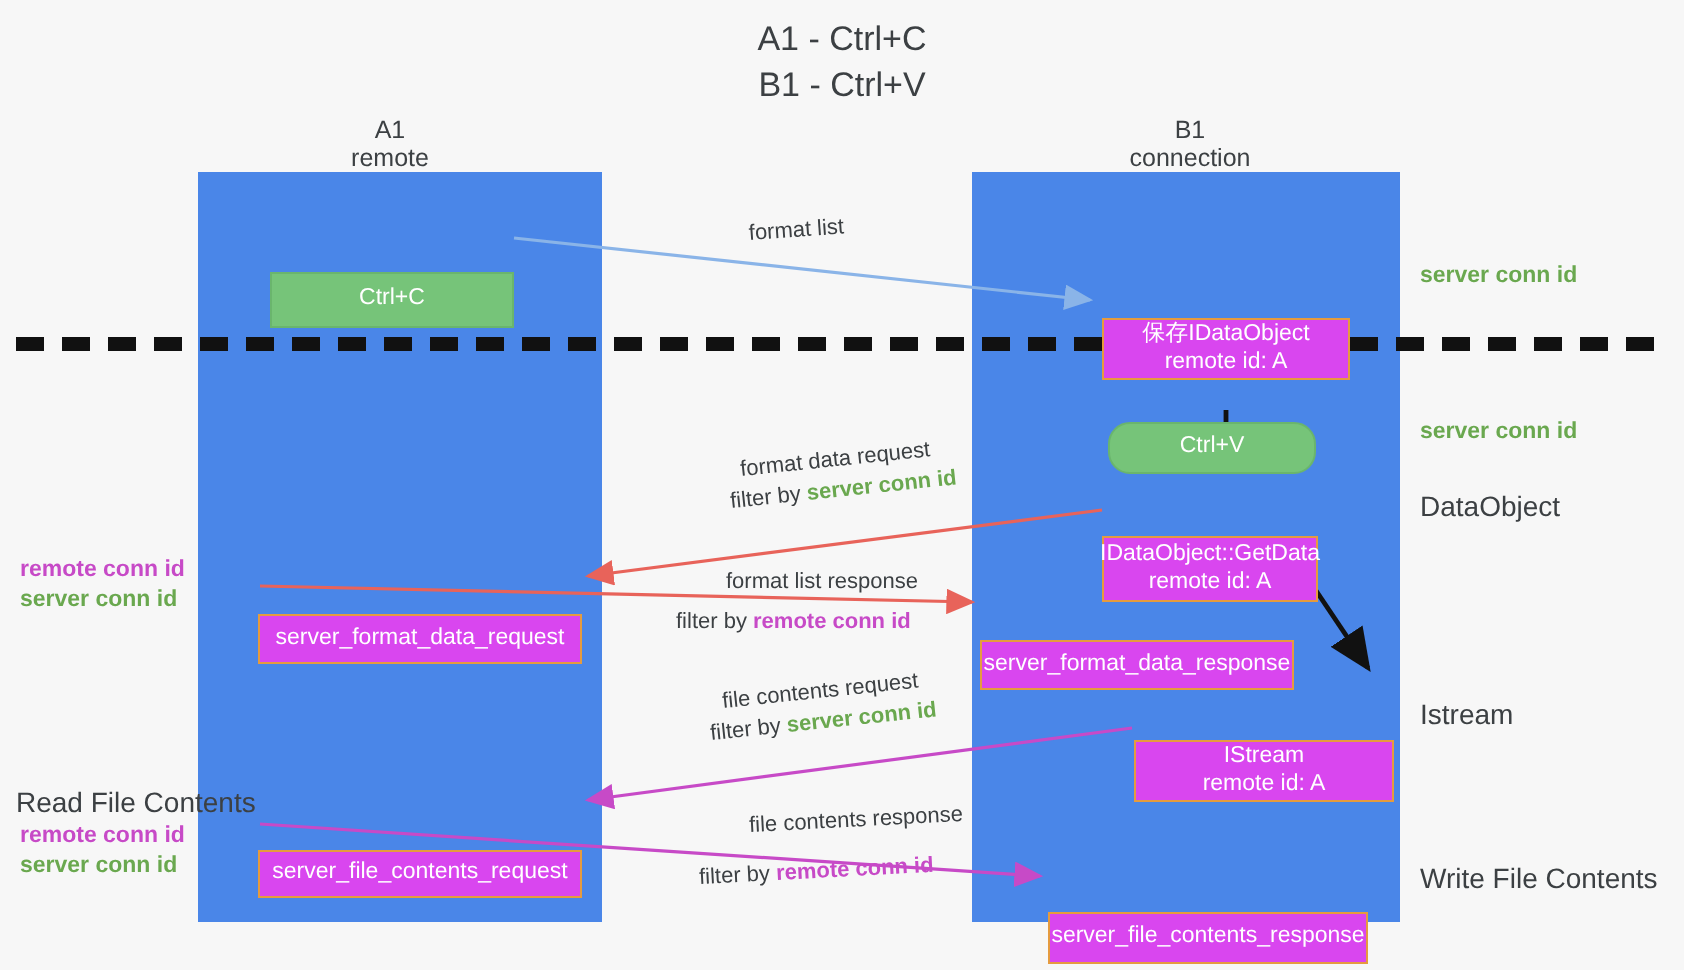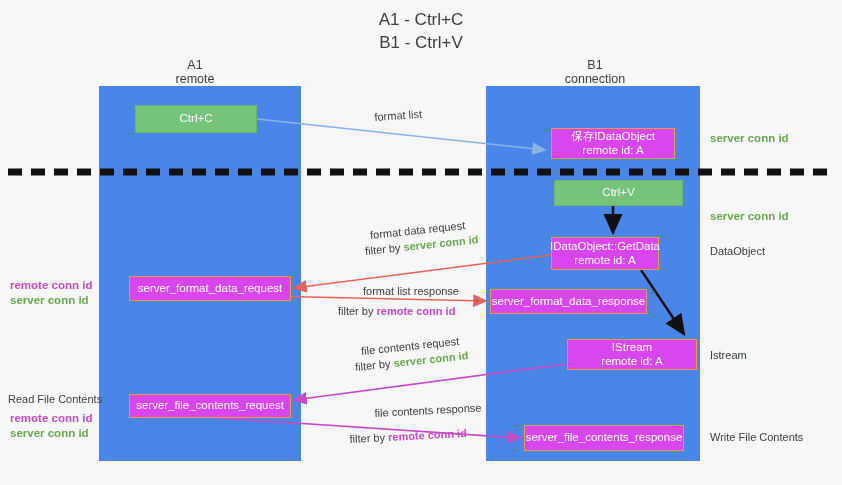--- a/index.html
+++ b/index.html
@@ -20,36 +20,36 @@
 
   .title{
     position:absolute;left:0;top:8px;width:842px;text-align:center;
     font-size:17px;line-height:23px;color:#3c4043;
   }
 
   
   .box{
     position:absolute;box-sizing:border-box;
     display:flex;flex-direction:column;align-items:center;justify-content:center;
-    text-align:center;color:#ffffff;font-size:11.5px;line-height:13.5px;
+    text-align:center;color:#ffffff;font-size:11.5px;line-height:13.5px;margin-top:31px;
   }
   .box.orange{background:#d946ef;border:1px solid #e59b3f;}
   .box.green{background:#76c479;border:1px solid #6ab56d;}
   .box .l2{font-size:11.5px;}
 
   
   .elabel{position:absolute;font-size:11px;line-height:15px;color:#3c4043;white-space:nowrap;}
   .elabel.rot{transform-origin:left bottom;}
   .green-t{color:#6aa84f;font-weight:bold;}
   .magenta-t{color:#c74ac7;font-weight:bold;}
 
   .side{position:absolute;font-size:11.5px;line-height:15px;color:#3c4043;white-space:nowrap;}
   .side.green{color:#6aa84f;font-weight:bold;}
   .side.magenta{color:#c74ac7;font-weight:bold;}
-  .rlabel{position:absolute;font-size:11px;color:#3c4043;white-space:nowrap;}
+  .rlabel{position:absolute;font-size:14px;color:#3c4043;white-space:nowrap;}
 </style>
 </head>
 <body>
 
 <div id="stage">
 
   <div class="title">
     <div>A1 - Ctrl+C</div>
     <div>B1 - Ctrl+V</div>
   </div>
@@ -101,21 +101,21 @@
 
   <div class="box green" style="left:135px;top:105px;width:122px;height:28px;">
     <div>Ctrl+C</div>
   </div>
 
   <div class="box orange" style="left:551px;top:128px;width:124px;height:31px;">
     <div>保存IDataObject</div>
     <div class="l2">remote id: A</div>
   </div>
 
-  <div class="box green" style="left:554px;top:180px;width:129px;height:26px;">
+  <div class="box green" style="left:554px;top:180px;width:104px;height:26px;border-radius:11px;">
     <div>Ctrl+V</div>
   </div>
 
   <div class="box orange" style="left:551px;top:237px;width:108px;height:33px;">
     <div>IDataObject::GetData</div>
     <div class="l2">remote id: A</div>
   </div>
 
   <div class="box orange" style="left:490px;top:289px;width:157px;height:25px;">
     <div>server_format_data_response</div>

